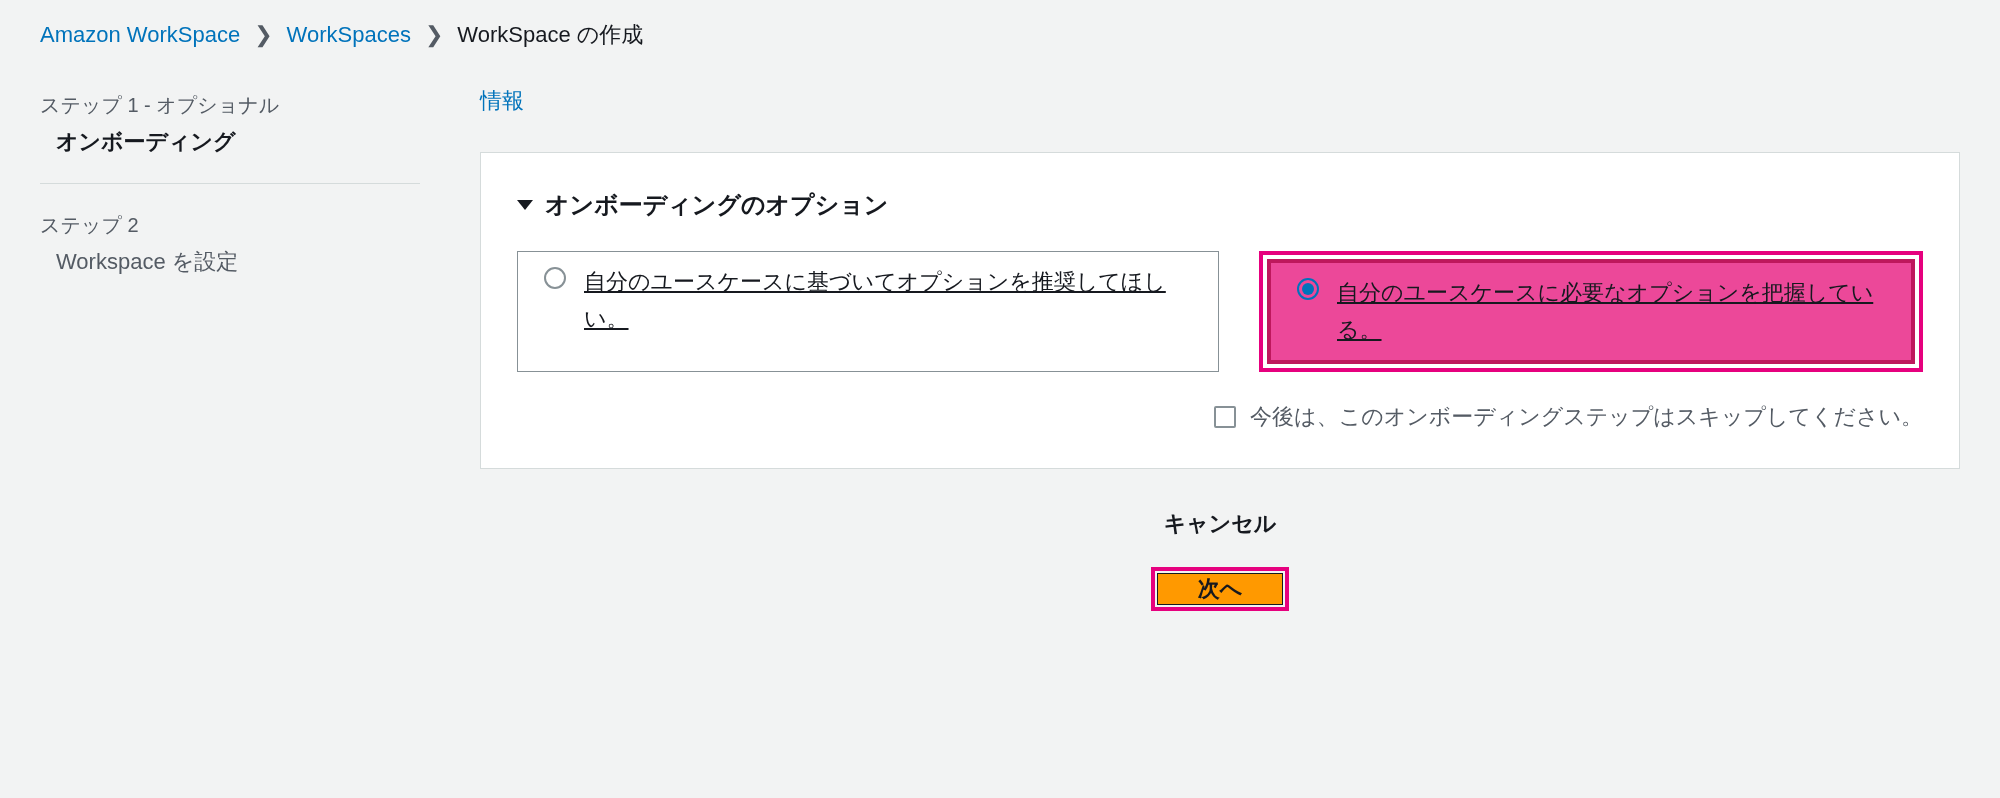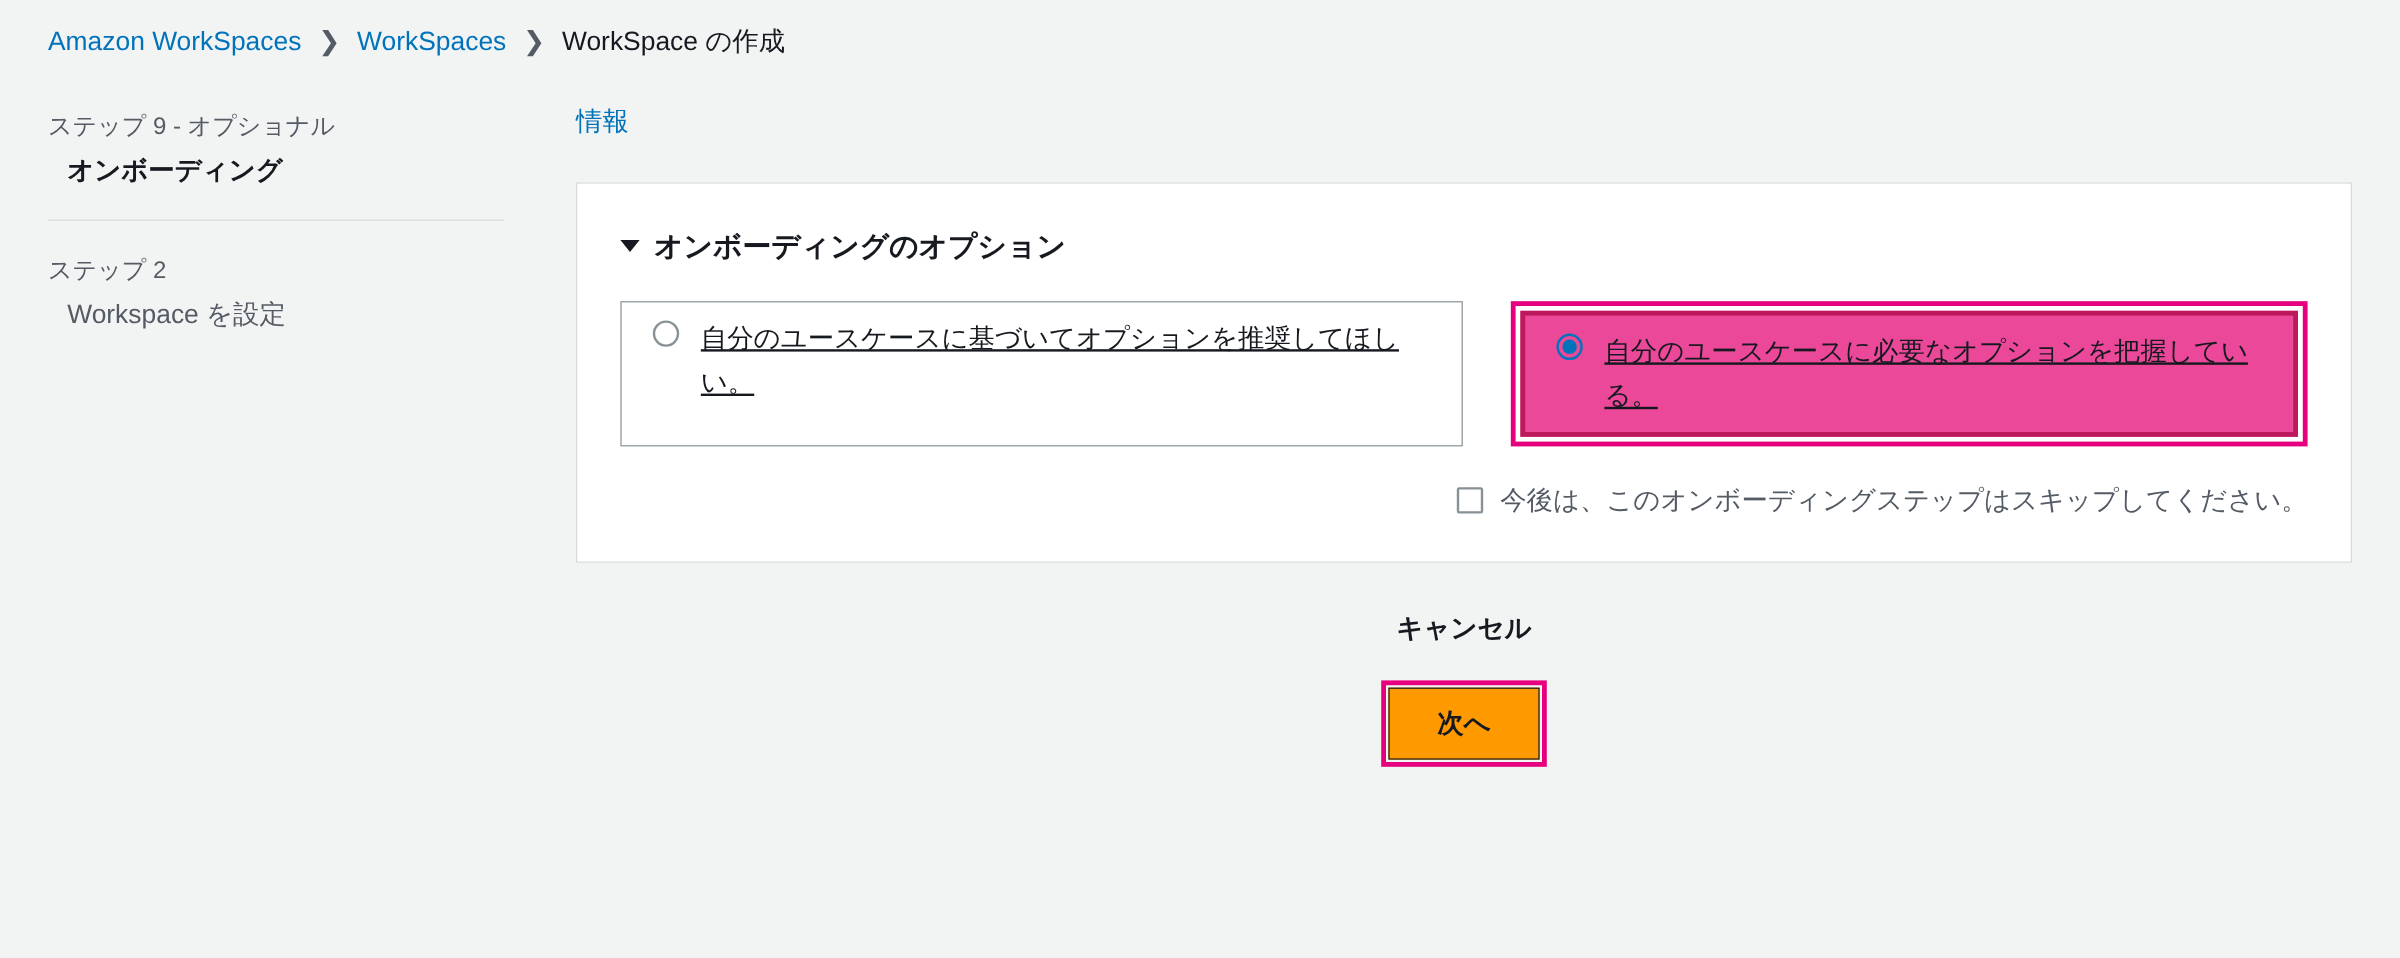--- a/index.html
+++ b/index.html
@@ -150,40 +150,40 @@
     border: 4px solid #e6007e;
     display: inline-block;
     padding: 2px;
   }
   .btn-next {
     background: #ff9900;
     color: #16191f;
     border: 1px solid #16191f;
     font-size: 22px;
     font-weight: 700;
-    padding: 14px 40px;
+    padding: 0 40px;
     cursor: pointer;
   }
 </style>
 </head>
 <body>
 
 <nav class="breadcrumb">
-  <a href="#">Amazon WorkSpaces</a>
+  <a href="#">Amazon WorkSpace</a>
   <span class="sep">❯</span>
   <a href="#">WorkSpaces</a>
   <span class="sep">❯</span>
   <span class="current">WorkSpace の作成</span>
 </nav>
 
 <div class="layout">
 
   <aside class="steps">
     <div class="step active">
-      <div class="meta">ステップ 9 - オプショナル</div>
+      <div class="meta">ステップ 1 - オプショナル</div>
       <div class="title">オンボーディング</div>
     </div>
     <hr class="step-divider">
     <div class="step">
       <div class="meta">ステップ 2</div>
       <div class="title">Workspace を設定</div>
     </div>
   </aside>
 
   <main class="main">

